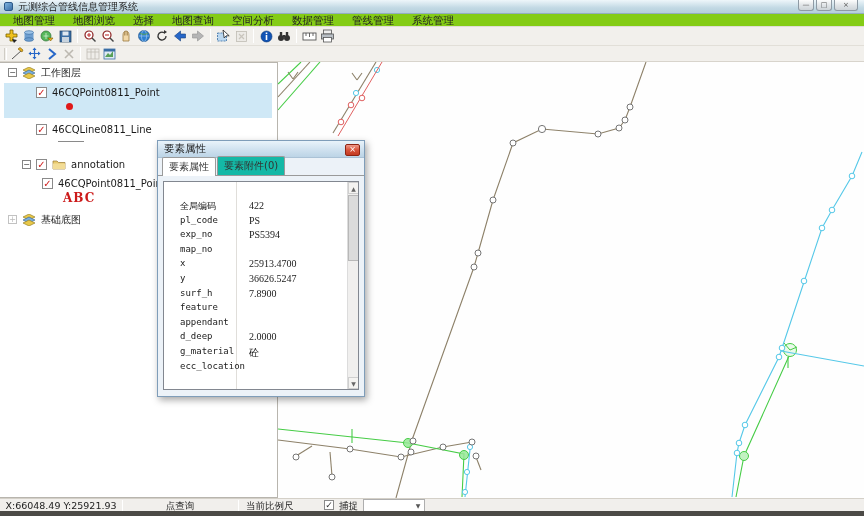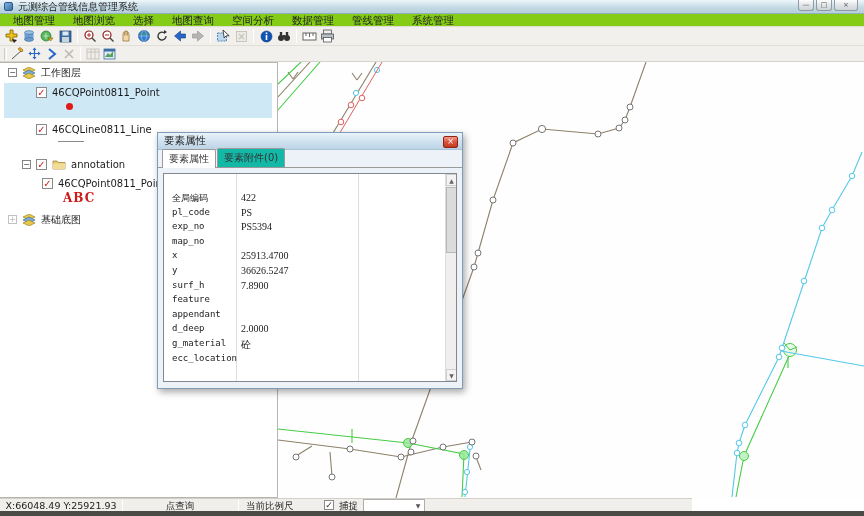--- a/index.html
+++ b/index.html
@@ -47,51 +47,51 @@
     font-size:10px; line-height:10px; text-align:center; color:#d01f1f; font-weight:bold; }
   .legend-dot { position:absolute; left:66px; top:40px; width:7px; height:7px; border-radius:50%; background:#e01818; }
   .legend-line { position:absolute; left:58px; top:78px; width:26px; height:0; border-top:1px solid #8a8a8a; }
   .legend-abc { position:absolute; left:63px; top:128px; color:#cc1a1a; font-weight:bold; font-size:12px;
     font-family:"DejaVu Serif", serif; letter-spacing:1px; }
 
   
   .map-area { position:absolute; left:278px; top:62px; width:586px; height:436px; background:#fefefe; }
 
   
-  .dialog { position:absolute; left:157px; top:132px; width:306px; height:257px;
+  .dialog { position:absolute; left:157px; top:140px; width:208px; height:257px;
     background:#ecf2f8; border:1px solid #7f9db9; box-shadow:2px 3px 7px rgba(0,0,0,.35); }
   .dlg-title { height:17px; background:linear-gradient(#e9f3fa,#cfe1ef 55%,#bcd4e6);
     border-bottom:1px solid #aac2d6; display:flex; align-items:center; padding-left:6px; font-size:10.5px; }
   .dlg-close { position:absolute; right:4px; top:3px; width:15px; height:12px;
     background:linear-gradient(#f09a8a,#d8533a 50%,#c23a22); border:1px solid #8e2413; border-radius:2px;
     color:#fff; font-size:8px; line-height:10px; text-align:center; }
   .dlg-tabs { display:flex; align-items:flex-end; height:18px; padding-left:4px; border-bottom:1px solid #9a9a9a; }
   .dlg-tab { padding:2px 6px; font-size:10px; border:1px solid #9a9a9a; border-bottom:none;
     background:#14b8a6; color:#333; margin-right:1px; border-radius:2px 2px 0 0; }
   .dlg-tab.active { background:#fff; position:relative; top:1px; }
   .dlg-table { position:absolute; left:5px; right:5px; top:40px; bottom:6px; background:#fff;
     border:1px solid #828790; overflow:hidden; }
   .thead { position:absolute; left:0; right:11px; top:0; height:16px; background:#f4f3f1;
     border-bottom:1px solid #d4d2ce; font-size:10px; }
   .thead .h1 { position:absolute; left:8px; top:2px; }
   .thead .h2 { position:absolute; left:77px; top:2px; }
   .col-div1 { position:absolute; left:72px; top:0; bottom:0; width:1px; background:#e0deda; }
   .col-div2 { position:absolute; left:194px; top:0; bottom:0; width:1px; background:#e0deda; }
   .tbody { position:absolute; left:0; right:11px; top:16px; bottom:0; font-size:9.5px; }
-  .trow { height:14.6px; position:relative; }
+  .trow { height:14.6px; position:relative;margin-left:8px; }
   .trow .fname { position:absolute; left:8px; top:2px; font-family:"DejaVu Sans Mono", monospace; font-size:9px; }
   .trow .fval  { position:absolute; left:77px; top:2px; font-family:Liberation Serif, serif; font-size:10px; }
   .vscroll { position:absolute; right:0; top:0; bottom:0; width:11px; background:#f0efee; border-left:1px solid #dcdcdc; }
   .varrow { position:absolute; left:0; width:11px; height:12px; background:#f4f3f1; border:1px solid #cfcfcf;
     font-size:6px; line-height:11px; text-align:center; color:#666; }
   .varrow.up { top:0; } .varrow.down { bottom:0; }
   .vthumb { position:absolute; left:0; top:13px; width:11px; height:66px; background:#dbdbdb; border:1px solid #b8b8b8; }
 
   
-  .statusbar { position:absolute; left:0; top:498px; width:692px; height:13px; background:#f1efec;
+  .statusbar { position:absolute; left:0; top:498px; width:864px; height:13px; background:#f1efec;
     border-top:1px solid #d4d0c8; font-size:9.5px; color:#222; }
   .sseg { position:absolute; top:0; height:13px; line-height:13px; text-align:center; }
   .sdiv { position:absolute; top:1px; height:11px; width:1px; background:#cfccc4; border-right:1px solid #fff; }
   .snap-box { position:absolute; left:324px; top:1px; width:10px; height:10px; background:#fff;
     border:1px solid #8a8a8a; font-size:9px; line-height:9px; text-align:center; color:#333; }
   .snap-label { position:absolute; left:339px; top:0; line-height:13px; }
   .combo { position:absolute; left:363px; top:0; width:62px; height:13px; background:#fff; border:1px solid #aeaeae; }
   .combo-arrow { position:absolute; right:0; top:0; width:12px; height:11px; font-size:6px; line-height:11px;
     text-align:center; color:#555; }
   .bottom-strip { position:absolute; left:0; top:511px; width:864px; height:5px; background:#4c4a46; }

